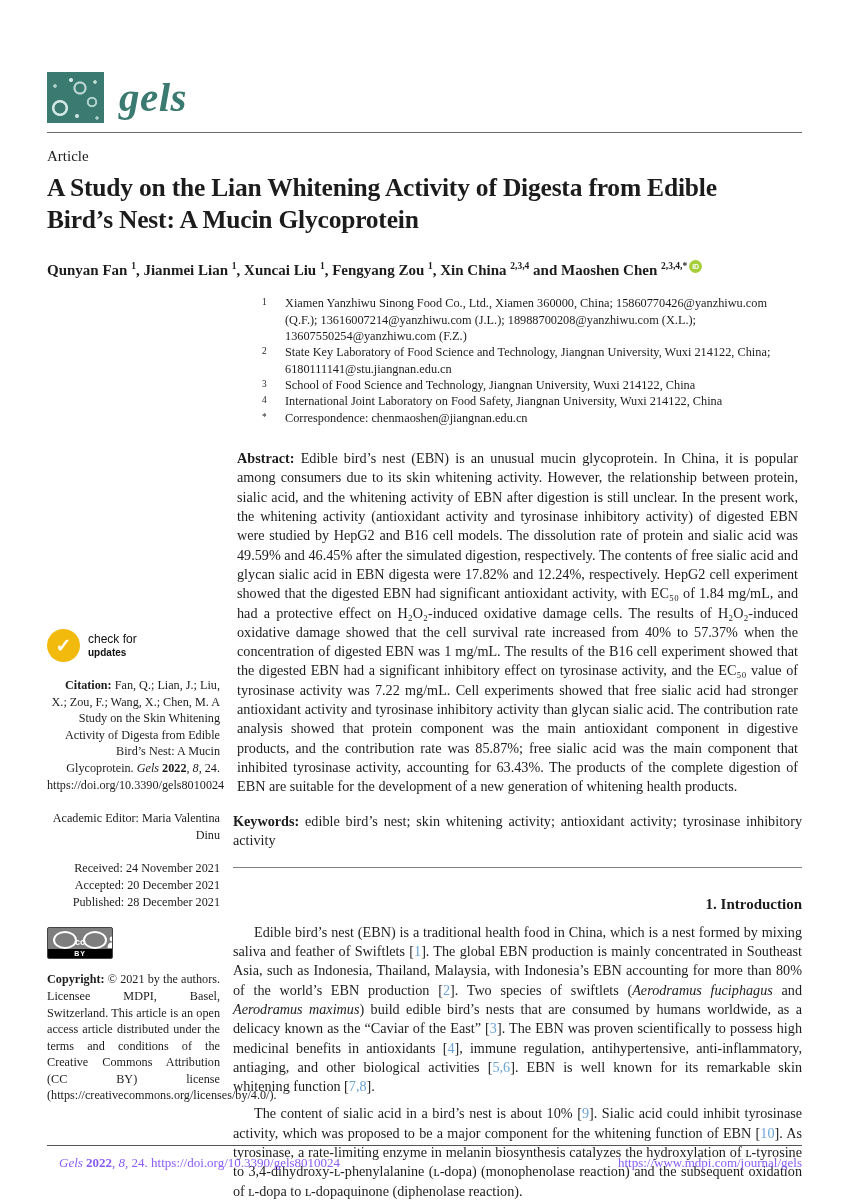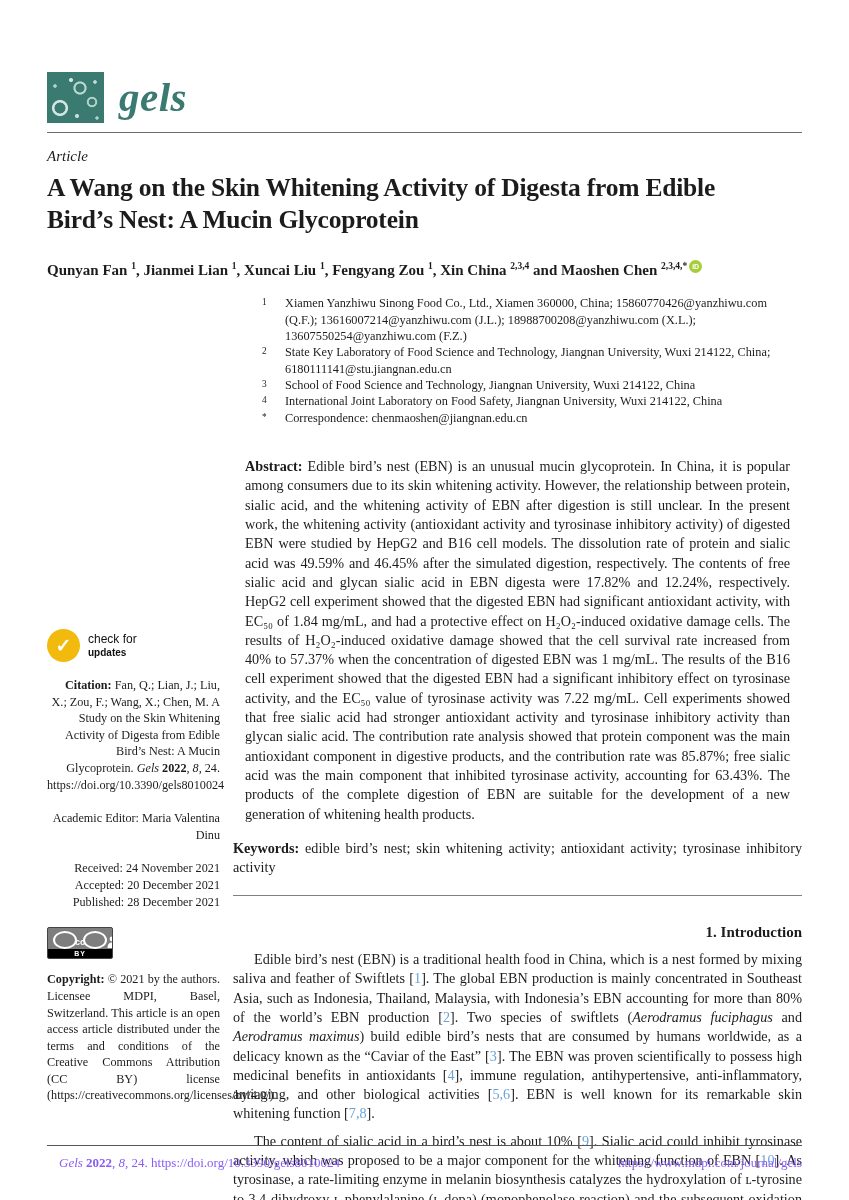--- a/index.html
+++ b/index.html
@@ -32,21 +32,21 @@
   }
   .logo-text{
     font-style:italic;font-weight:600;font-size:41px;color:var(--teal);
     margin-left:15px;letter-spacing:.5px;line-height:1;
   }
   .mdpi-logo{width:100px;height:50px;}
 
   .header-rule{border:none;border-top:1.6px solid #6b6b6b;margin:8px 0 0 0;}
 
   
-  .article-type{font-style:italic;font-size:15px;margin-top:15px;}
+  .article-type{font-size:15px;margin-top:15px;}
   .article-title{
     font-size:25.5px;font-weight:bold;line-height:1.26;margin:7px 0 0 0;
     max-width:740px;letter-spacing:-0.2px;
   }
   .byline{font-weight:bold;font-size:15px;margin:24px 0 0 0;}
   .byline sup{font-size:9.5px;}
   .orcid-badge{
     display:inline-block;width:13px;height:13px;border-radius:50%;
     background:var(--orcid-green);color:#fff;font-family:"Liberation Sans",sans-serif;
     font-size:7px;font-weight:bold;text-align:center;line-height:13px;
@@ -89,21 +89,21 @@
     color:#fff;font-family:"Liberation Sans",sans-serif;font-weight:bold;font-size:9px;
     text-align:center;line-height:18px;flex:none;padding-left:20px;
   }
   .cc-strip{
     position:absolute;bottom:0;left:0;right:0;height:9px;background:#000;
     color:#fff;font-family:"Liberation Sans",sans-serif;font-size:7px;font-weight:bold;
     text-align:center;line-height:9px;letter-spacing:1px;
   }
 
   
-  .abstract-p{margin:12px;}
+  .abstract-p{margin:4px;}
   .keywords-p{margin:15px 0 0 0;}
   .divider{border:none;border-top:1.2px solid #808080;margin:17px 0 0 0;}
   .section-heading{font-size:15px;font-weight:bold;margin:26px 0 0 0;text-align:right;}
   .body-p{margin:8px 0 0 0;text-indent:21px;}
   .ref{color:var(--ref-blue);}
 
   
   .page-footer{position:absolute;left:47px;right:47px;top:1145px;}
   .footer-rule{border:none;border-top:1.2px solid #555;margin:0 0 9px 0;}
   .footer-row{display:flex;justify-content:space-between;font-size:13px;}
@@ -116,21 +116,21 @@
 
   <div class="journal-header">
     <div class="logo-left">
       <div class="logo-box"></div>
       <span class="logo-text">gels</span>
     </div>
   </div>
   <hr class="header-rule">
 
   <div class="article-type">Article</div>
-  <h1 class="article-title">A Wang on the Skin Whitening Activity of Digesta from Edible Bird’s Nest: A Mucin Glycoprotein</h1>
+  <h1 class="article-title">A Study on the Lian Whitening Activity of Digesta from Edible Bird’s Nest: A Mucin Glycoprotein</h1>
 
   <p class="byline"><span>Qunyan Fan </span><sup>1</sup><span>, Jianmei Lian </span><sup>1</sup><span>, Xuncai Liu </span><sup>1</sup><span>, Fengyang Zou </span><sup>1</sup><span>, Xin China </span><sup>2,3,4</sup><span> and Maoshen Chen </span><sup>2,3,4,*</sup><span class="orcid-badge">iD</span></p>
 
   <div class="affiliations">
     <div class="aff-row">
       <span class="aff-num">1</span>
       <span class="aff-text">Xiamen Yanzhiwu Sinong Food Co., Ltd., Xiamen 360000, China; 15860770426@yanzhiwu.com (Q.F.); 13616007214@yanzhiwu.com (J.L.); 18988700208@yanzhiwu.com (X.L.); 13607550254@yanzhiwu.com (F.Z.)</span>
     </div>
     <div class="aff-row">
       <span class="aff-num">2</span>

